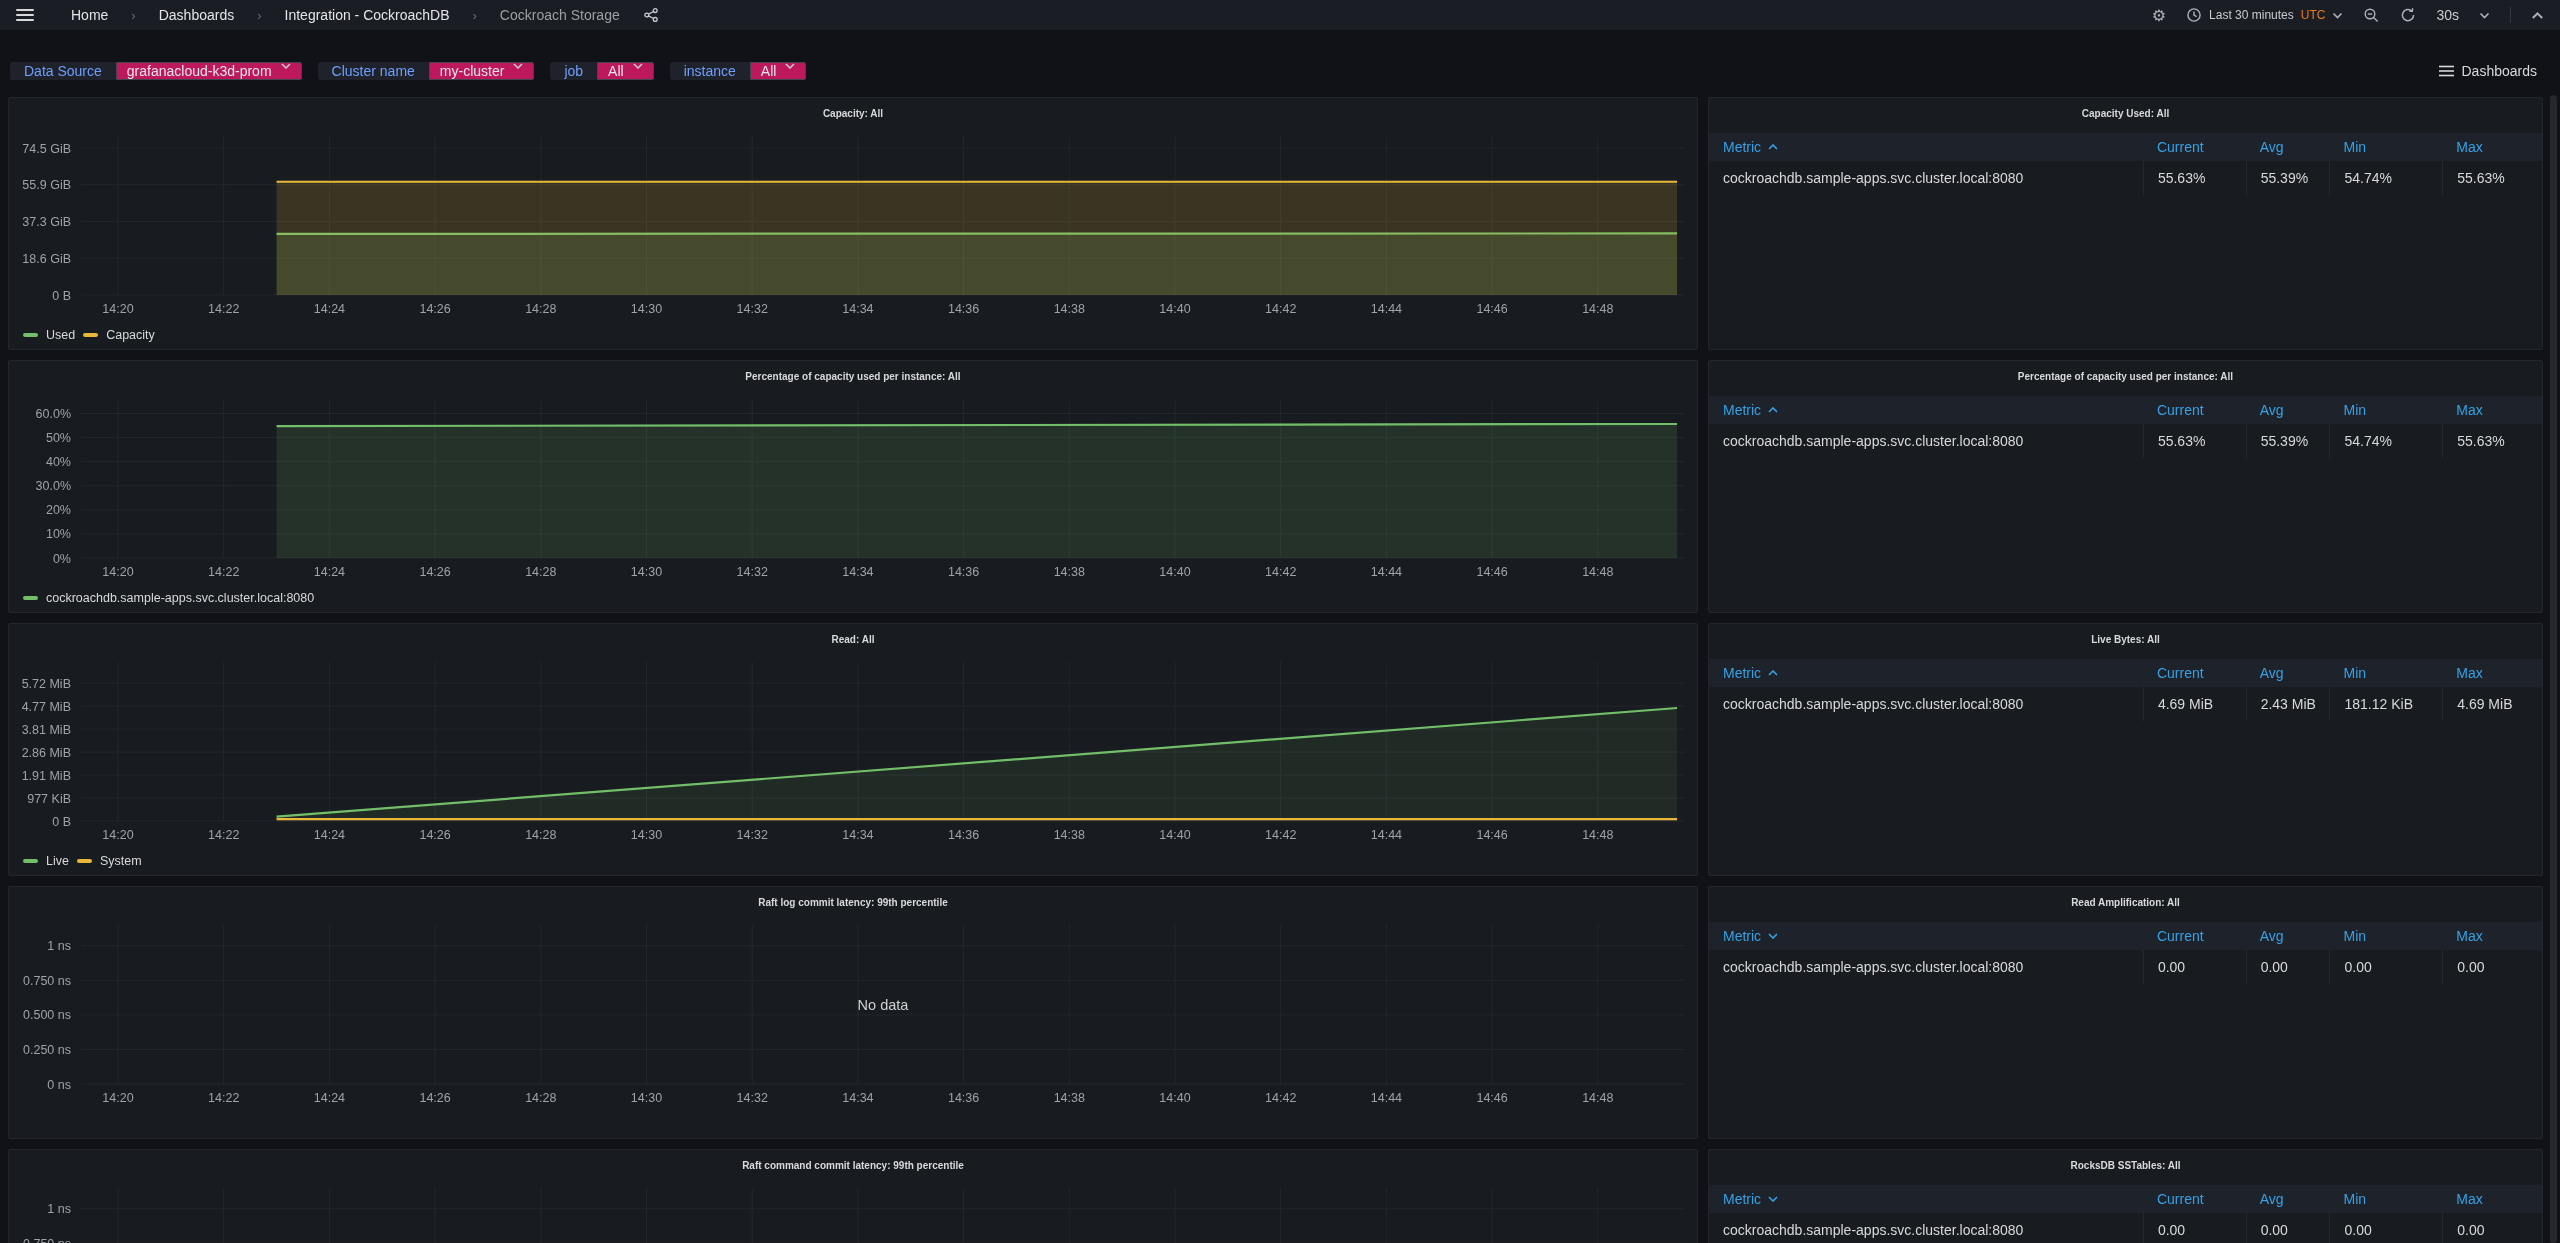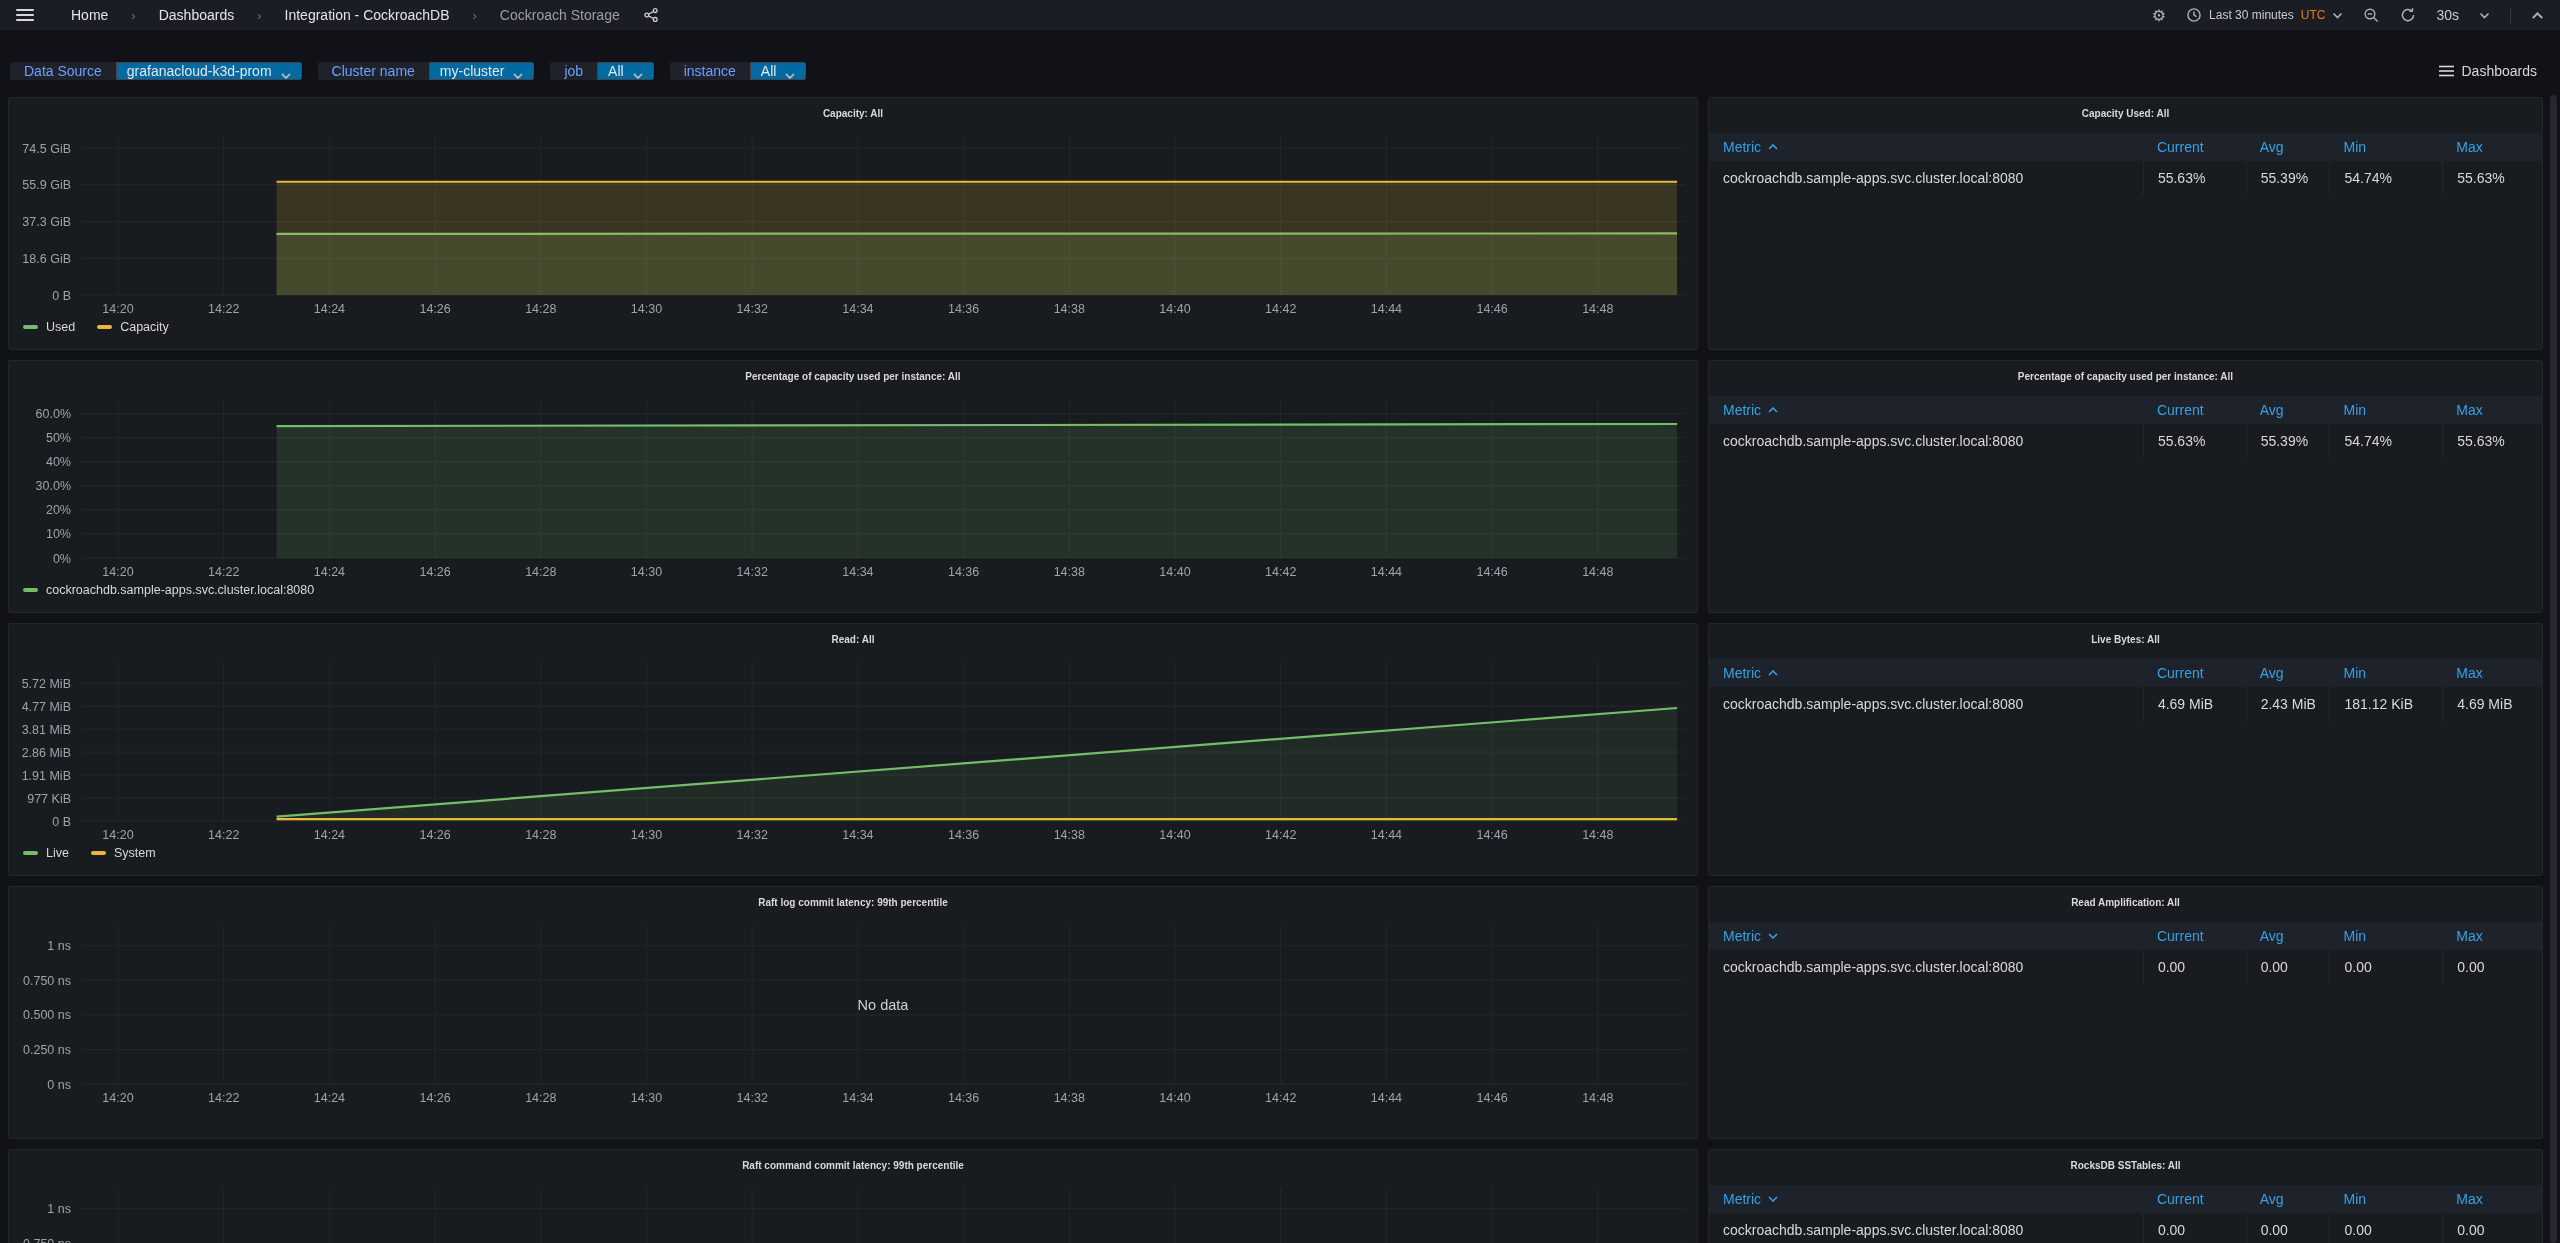--- a/index.html
+++ b/index.html
@@ -29,44 +29,44 @@
   .refresh-group .rg-label { font-size:14px; font-weight:500; color:#c9cbd1; }
   .nav-divider { width:1px; height:16px; background:#34373d; }
   
   .submenu { display:flex; align-items:center; margin:26px 17px 0 10px; height:30px; }
   .chip { display:flex; align-items:stretch; margin-right:16px; }
   .chip-label {
     background:#1f222a; color:#6e9fff; font-size:14px; font-weight:500;
     padding:0 14px; display:flex; align-items:center; border-radius:2px 0 0 2px; cursor:default;
   }
   .chip-value {
-    border:1px solid #42454c; background:#0369a1; color:#e4e5e9;
+    border:1px solid #42454c; background:#be185d; color:#e4e5e9;
     padding:0 10px; font-size:14px; font-weight:500; display:flex; gap:9px;
-    align-items:flex-end; border-radius:0 2px 2px 0; cursor:pointer;
+    align-items:flex-start; border-radius:0 2px 2px 0; cursor:pointer;
   }
   .dashboards-btn {
     margin-left:auto; display:flex; align-items:center; gap:8px;
     color:#d8d9da; font-size:14px; font-weight:500; cursor:pointer; padding:4px 6px;
   }
   
   .grid {
     position:absolute; left:8px; top:97px;
     display:grid; grid-template-columns:1690px 835px; grid-auto-rows:253px; gap:10px;
   }
   .panel {
     background:#181b1f; border:1px solid #23262b; border-radius:2px;
     position:relative; overflow:hidden;
   }
   .panel-title {
     height:30px; display:flex; align-items:center; justify-content:center;
     font-size:10px; font-weight:600; color:#d8d9da; cursor:pointer;
   }
   .chart-svg { position:absolute; left:0; top:0; }
   .legend {
-    position:absolute; left:14px; bottom:15px; display:flex; gap:22px;
+    position:absolute; left:14px; bottom:7px; display:flex; gap:8px;
     font-size:12.5px; color:#d8d9da; align-items:center;
   }
   .legend-item { display:flex; align-items:center; gap:8px; cursor:pointer; }
   .legend-swatch { width:15px; height:4px; border-radius:2px; }
   
   .tbl-header { display:flex; height:28px; background:#1d222b; align-items:center; margin-top:5px; }
   .tbl-row { display:flex; height:34px; align-items:center; }
   .cell { padding-left:14px; font-size:14px; display:flex; align-items:center; gap:7px; height:100%; }
   .cell.num  { width:103px; }
   .cell.num2 { width:84px; }

